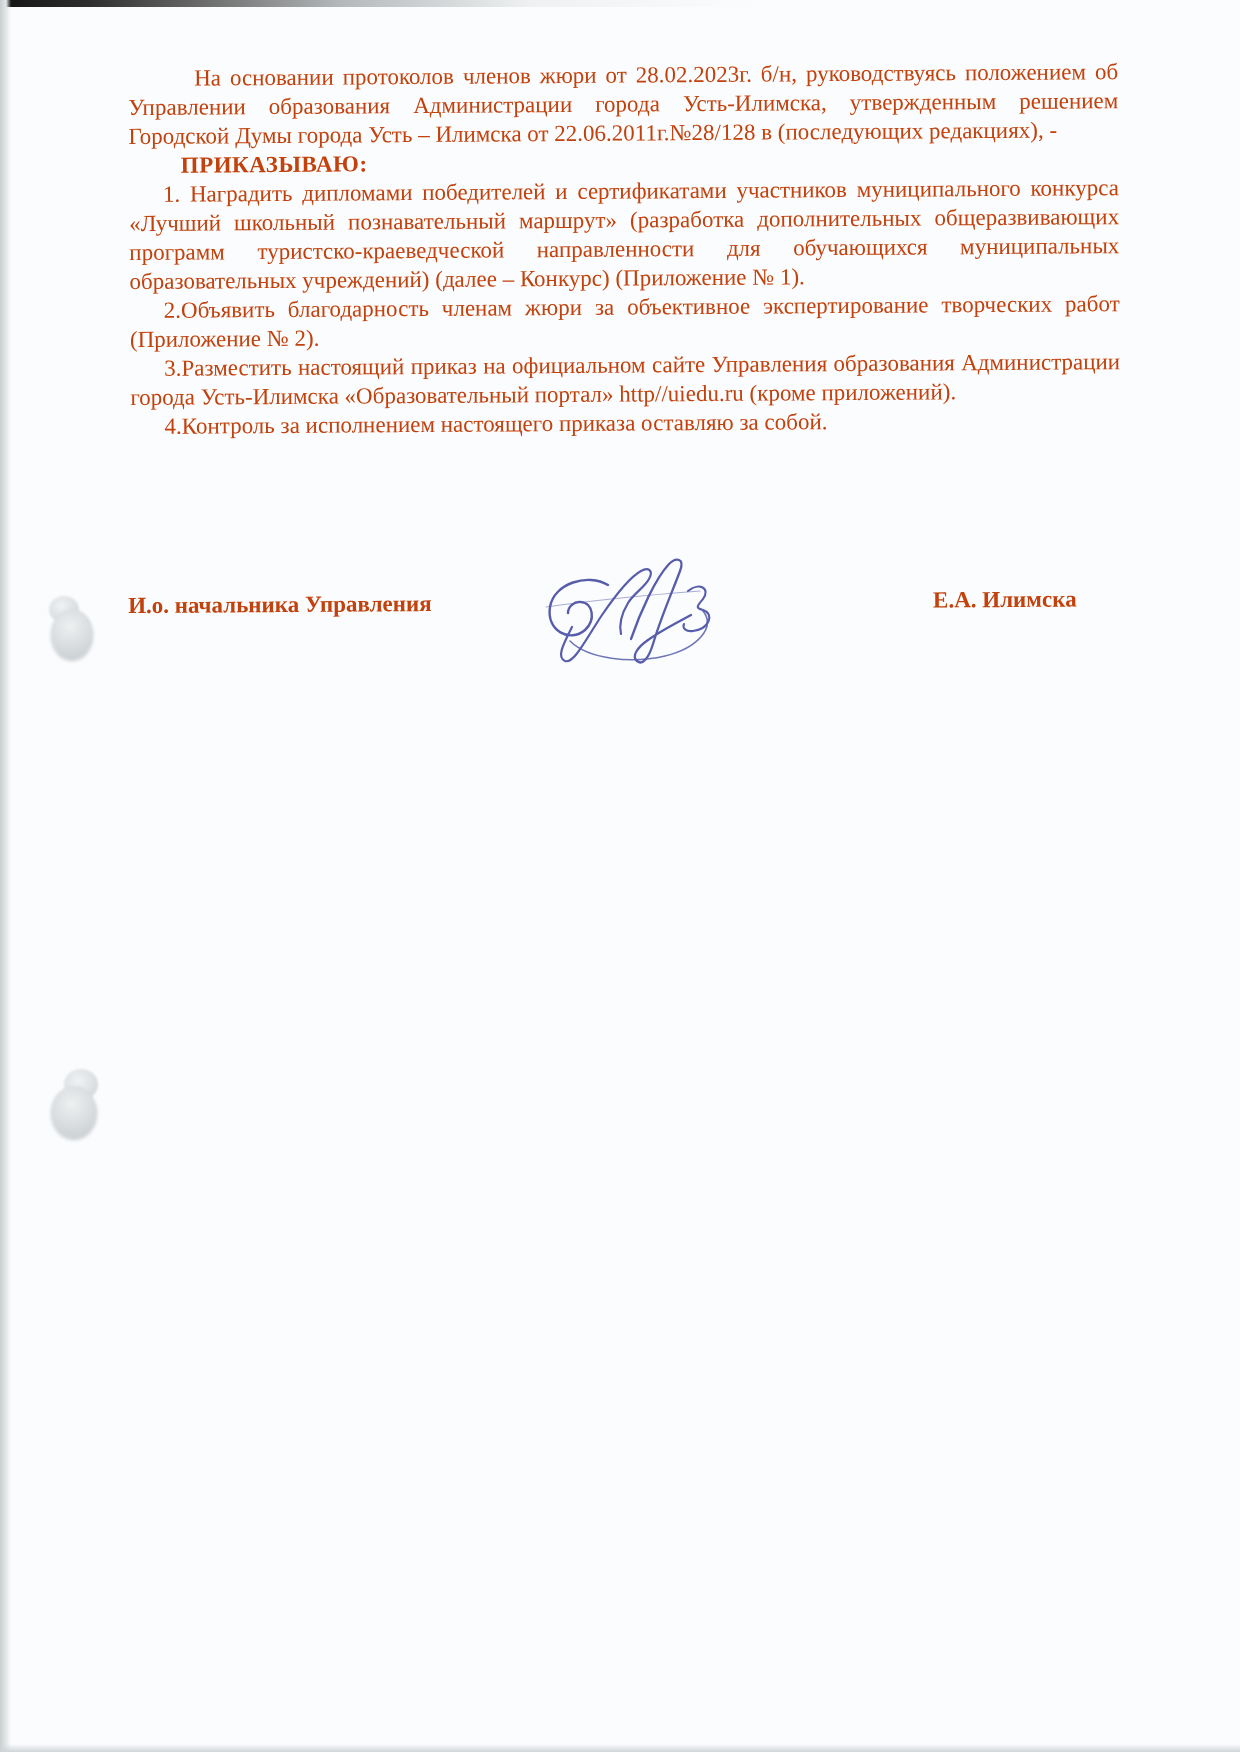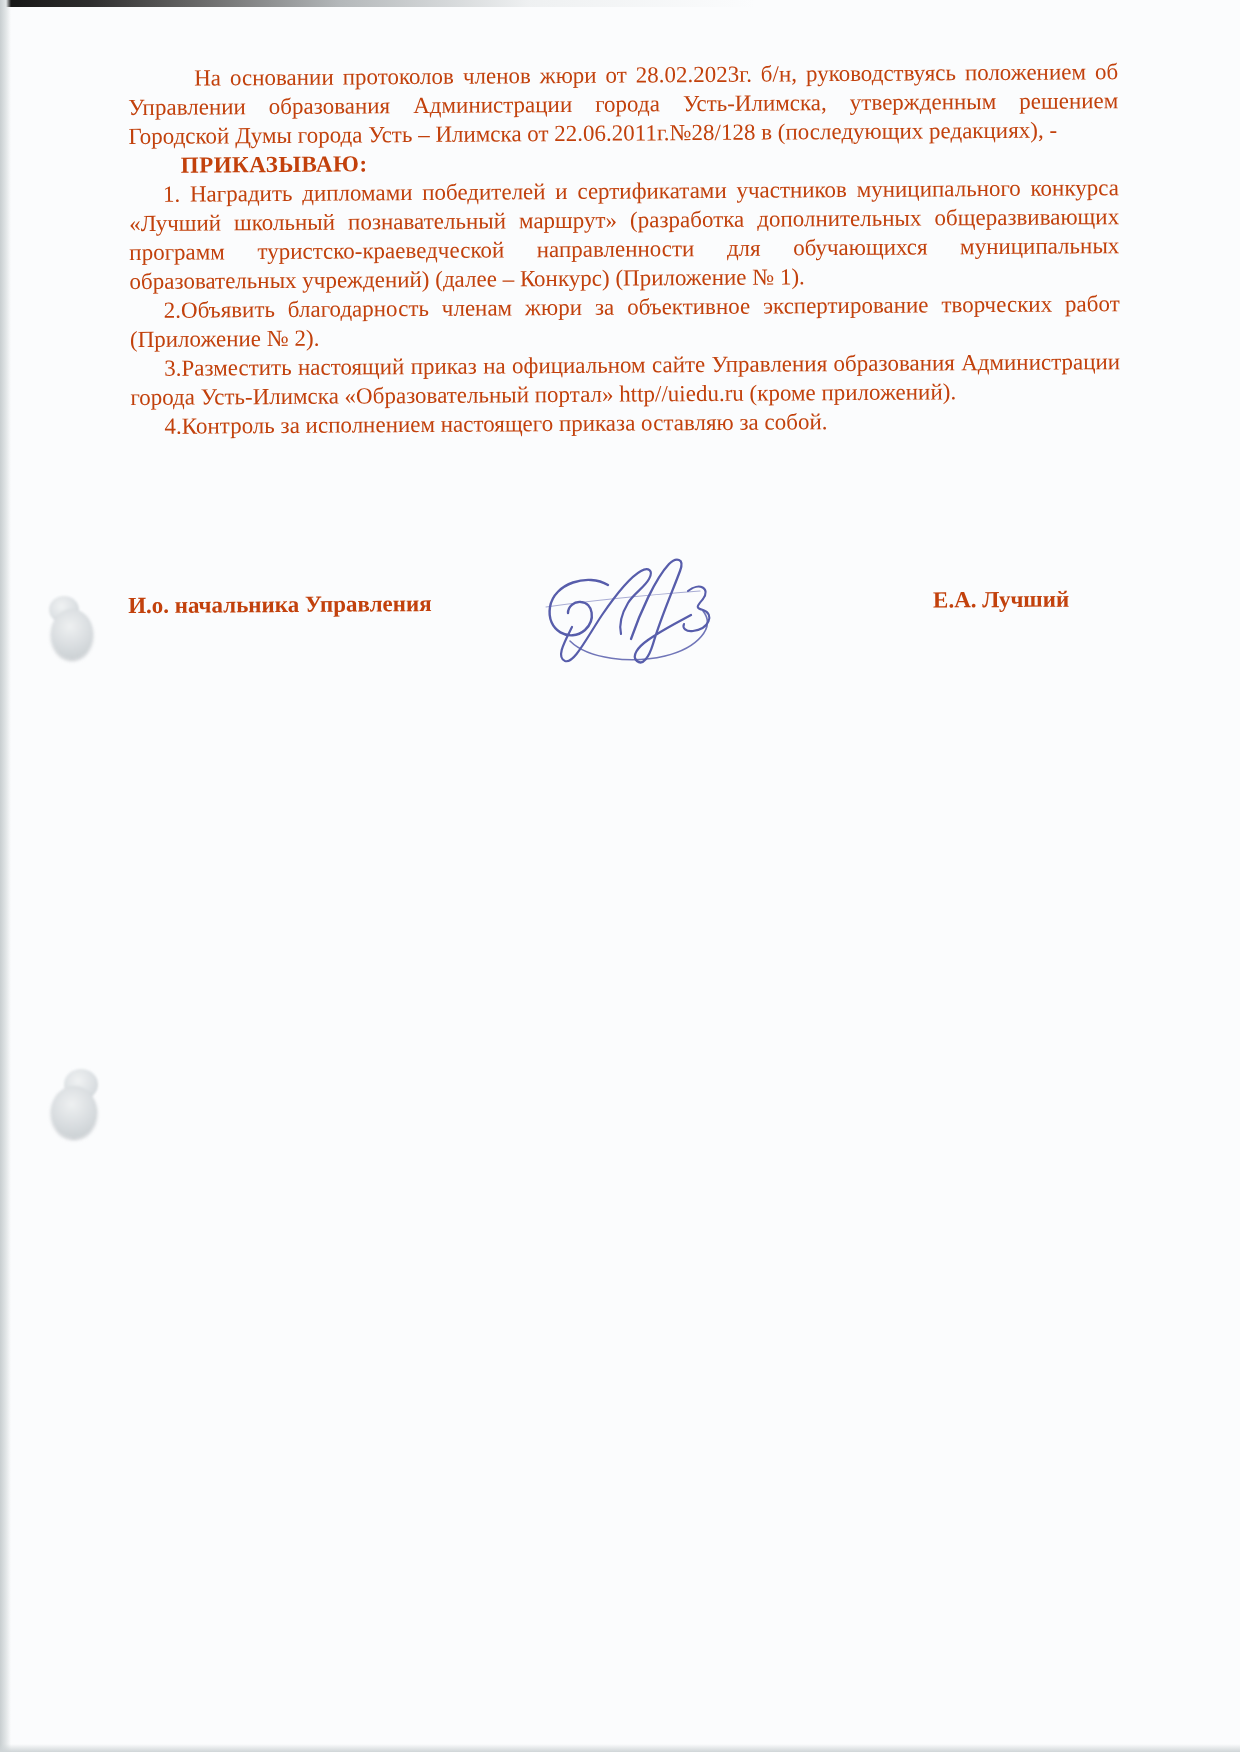--- a/index.html
+++ b/index.html
@@ -83,21 +83,21 @@
     <p class="p-intro">На основании протоколов членов жюри от 28.02.2023г. б/н, руководствуясь положением об Управлении образования Администрации города Усть-Илимска, утвержденным решением Городской Думы города Усть – Илимска от 22.06.2011г.№28/128 в (последующих редакциях), -</p>
     <p class="p-heading">ПРИКАЗЫВАЮ:</p>
     <p class="p-item">1. Наградить дипломами победителей и сертификатами участников муниципального конкурса «Лучший школьный познавательный маршрут» (разработка дополнительных общеразвивающих программ туристско-краеведческой направленности для обучающихся муниципальных образовательных учреждений) (далее – Конкурс) (Приложение № 1).</p>
     <p class="p-item">2.Объявить благодарность членам жюри за объективное экспертирование творческих работ (Приложение № 2).</p>
     <p class="p-item">3.Разместить настоящий приказ на официальном сайте Управления образования Администрации города Усть-Илимска «Образовательный портал» http//uiedu.ru (кроме приложений).</p>
     <p class="p-item">4.Контроль за исполнением настоящего приказа оставляю за собой.</p>
   </div>
 
   <div class="sign-row">
     <span class="sign-title">И.о. начальника Управления</span>
-    <span class="sign-name">Е.А. Лучший</span>
+    <span class="sign-name">Е.А. Илимска</span>
   </div>
 
   <svg class="sig-svg" viewBox="0 0 185 120" aria-hidden="true">
 
     <path d="M 8 56 C 50 50, 110 44, 162 40" stroke-width="1.1" opacity="0.5"></path>
 
     <path d="M 70 34 C 50 22, 16 32, 12 56 C 8 80, 32 92, 47 79 C 58 69, 55 52, 43 51 C 36 50, 30 56, 30 62" stroke-width="2.4"></path>
     <path d="M 34 76 C 26 92, 18 106, 27 110 C 36 113, 48 88, 64 64 C 77 45, 92 26, 103 20 C 110 16, 116 19, 111 28 C 106 37, 96 42, 90 52 C 84 62, 81 74, 83 83" stroke-width="2.2"></path>
 
     <path d="M 93 88 C 102 62, 117 28, 131 13 C 138 6, 147 7, 142 20 C 135 39, 123 66, 115 93 C 111 106, 105 115, 99 110 C 93 105, 100 96, 110 89 C 124 79, 142 70, 153 64" stroke-width="2.3"></path>

